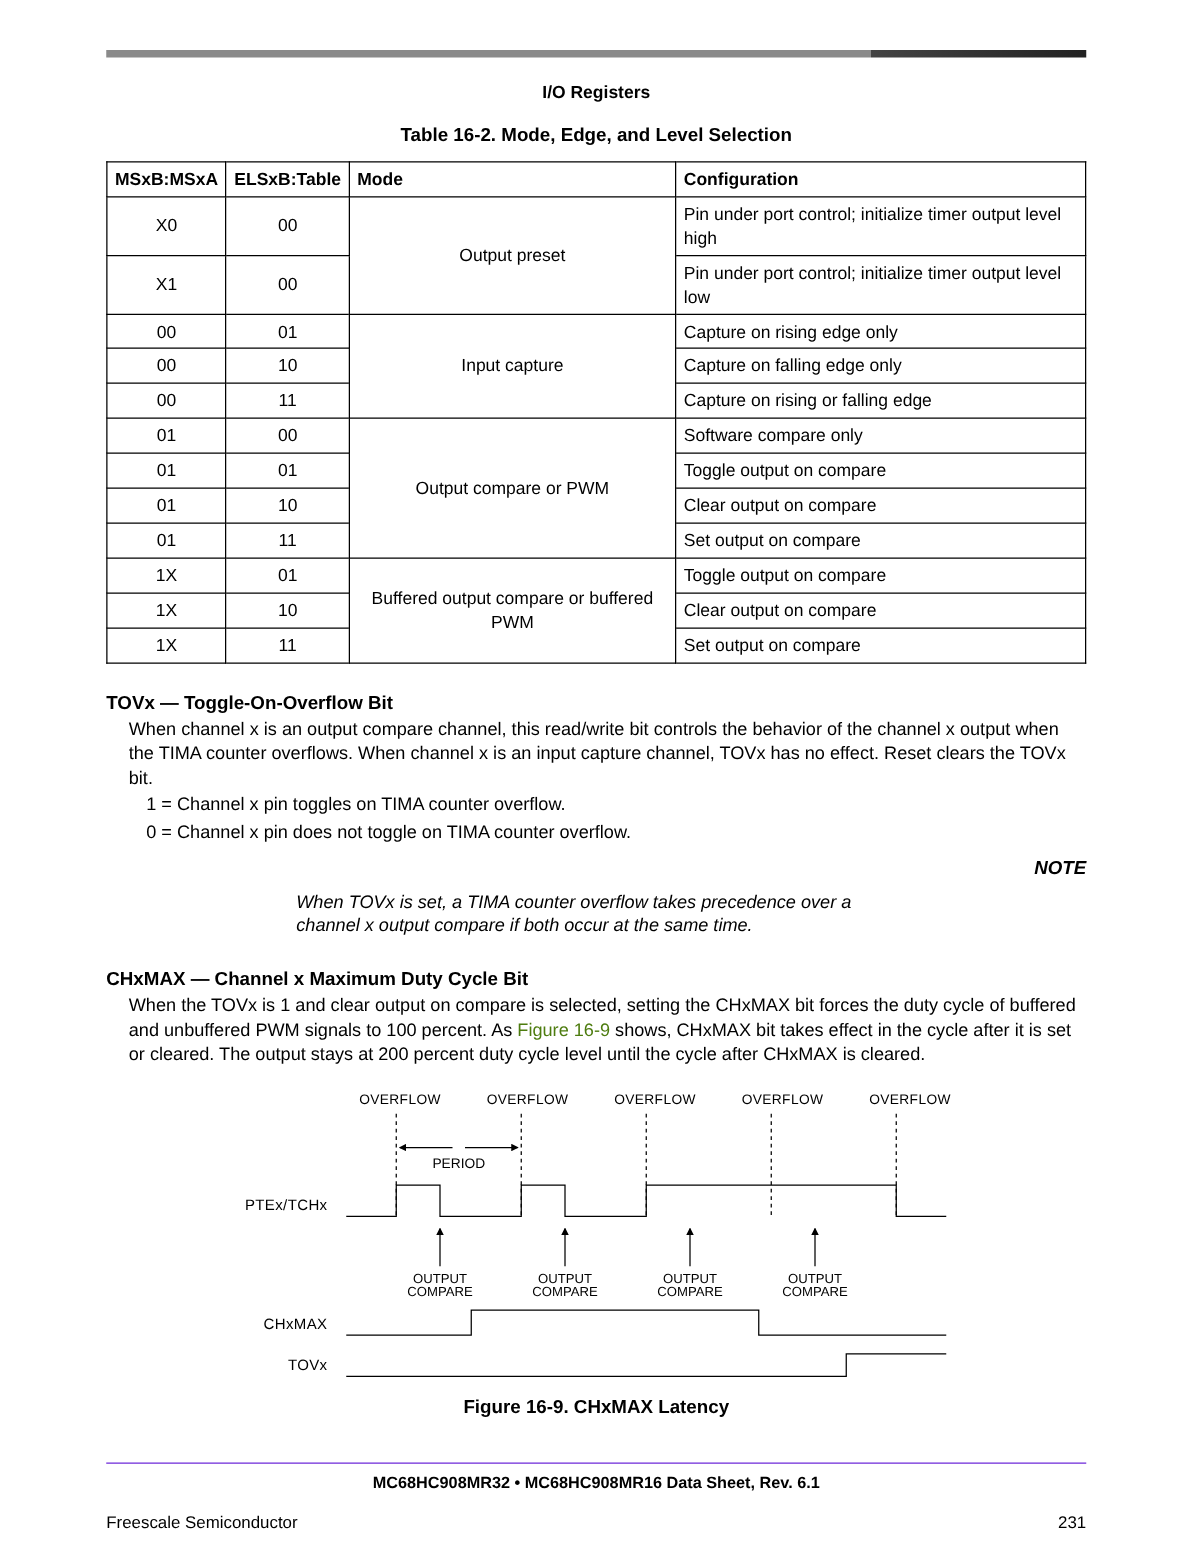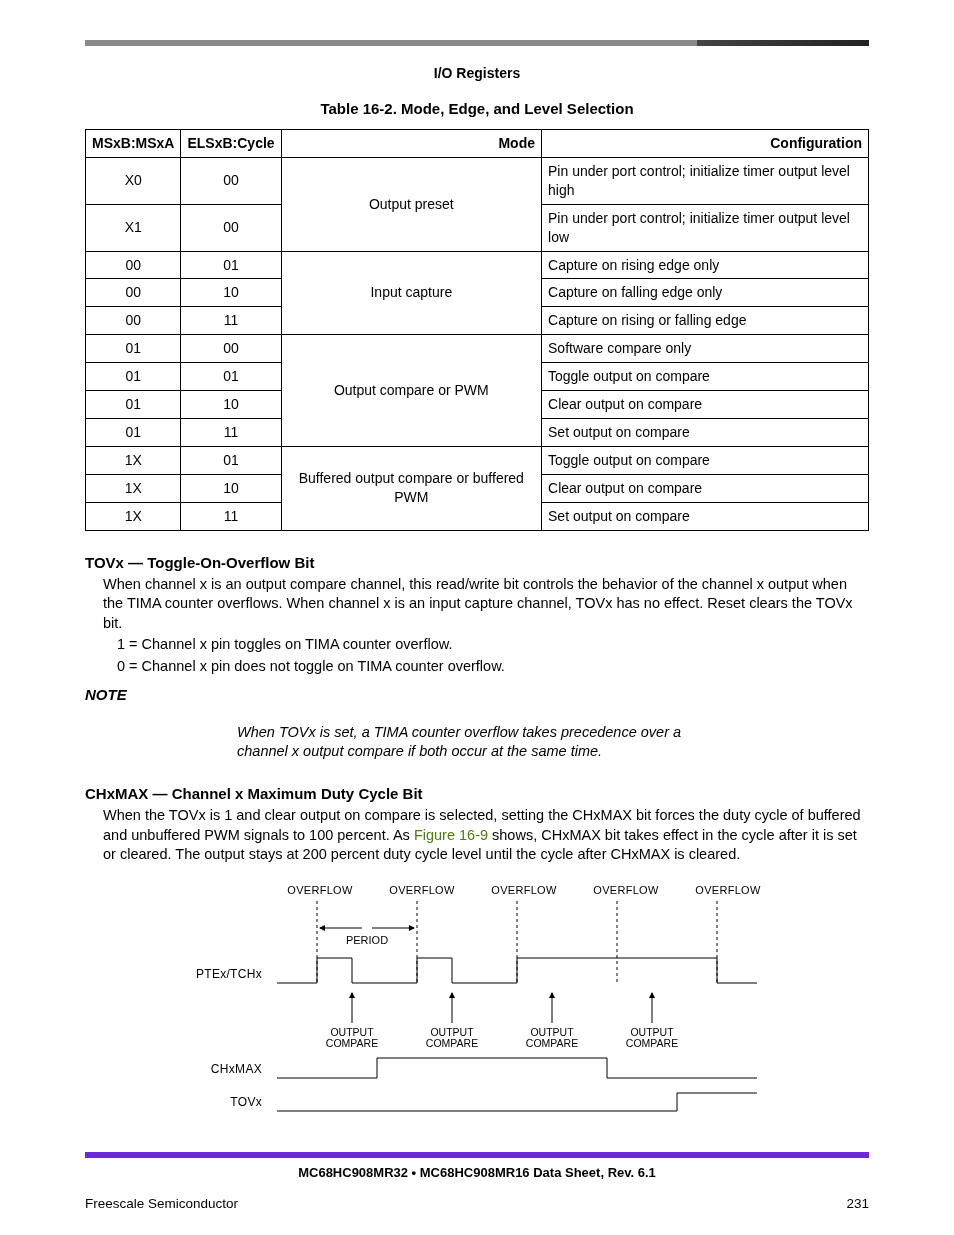--- a/index.html
+++ b/index.html
@@ -2,52 +2,52 @@
 <html><head>
 <meta charset="utf-8">
 <style>
   html,body{margin:0;padding:0;background:#fff;color:#000;font-family:Arial,Helvetica,sans-serif;font-size:14.5px;line-height:1.35}
   .page{width:954px;min-height:1235px;box-sizing:border-box;padding:40px 85px 30px 85px;position:relative}
   .topbar{height:6px;background:linear-gradient(to right,#8a8a8a 0%,#8a8a8a 78%,#444 78%,#222 100%);margin-bottom:18px}
   .sect-hdr{text-align:center;font-weight:bold;font-size:14px;margin-bottom:16px}
   .tbl-title{text-align:center;font-weight:bold;font-size:15px;margin-bottom:10px}
   table.data{width:100%;border-collapse:collapse;font-size:14px}
   table.data th,table.data td{border:1px solid #000;padding:4px 6px;vertical-align:middle}
-  table.data th{text-align:right;font-weight:bold}
+  table.data th{text-align:left;font-weight:bold}
   .c{text-align:center}
   .l{text-align:left}
   .blk{margin-top:22px}
   .bit-title{font-weight:bold;font-size:15px;margin-bottom:2px}
   .body-ind{margin-left:18px}
   .vals{margin-left:32px;margin-top:2px}
-  .note-hdr{text-align:left;font-weight:bold;font-style:italic;font-size:15px;margin-top:8px}
-  .note-body{font-style:italic;text-align:left;width:480px;margin:18px auto 0 auto}
+  .note-hdr{text-align:right;font-weight:bold;font-style:italic;font-size:15px;margin-top:8px}
+  .note-body{font-style:italic;text-align:left;width:480px;margin:8px auto 0 auto}
   a.xref{color:#4d7c0f;text-decoration:none}
   .fig-wrap{margin:18px auto 0 auto;width:600px}
   .ovf-row{display:flex;justify-content:space-between;font-size:11px;letter-spacing:0.3px;padding:0 2px}
   .ovf-row span{flex:1;text-align:center}
   svg{display:block}
   .sig-label{font-size:12px;letter-spacing:0.3px}
   .fig-title{text-align:center;font-weight:bold;font-size:15px;margin-top:8px}
-  .footline{border-top:6px solid #6d28d9;margin-top:34px;padding-top:6px;text-align:center;font-weight:bold;font-size:13px}
+  .footline{border-top:1px solid #6d28d9;margin-top:34px;padding-top:6px;text-align:center;font-weight:bold;font-size:13px}
   .botrow{display:flex;justify-content:space-between;font-size:13.5px;margin-top:14px}
 </style>
 </head>
 <body>
 
 <div class="page">
   <div class="topbar"></div>
   <div class="sect-hdr">I/O Registers</div>
 
   <div class="tbl-title">Table 16-2. Mode, Edge, and Level Selection</div>
   <table class="data">
     <thead>
       <tr>
         <th>MSxB:MSxA</th>
-        <th>ELSxB:Cycle</th>
+        <th>ELSxB:Table</th>
         <th>Mode</th>
         <th>Configuration</th>
       </tr>
     </thead>
     <tbody>
 
       <tr>
           <td class="c">X0</td>
           <td class="c">00</td>
           <td class="c" rowspan="2">Output preset</td>
@@ -180,20 +180,21 @@
         <text x="475" y="138"><tspan x="475" dy="0">OUTPUT</tspan><tspan x="475" dy="11">COMPARE</tspan></text>
       </g>
 
       <text x="85" y="175" text-anchor="end" class="sig-label">CHxMAX</text>
       <polyline points="100,180 200,180 200,160 430,160 430,180 580,180" fill="none" stroke="#000"></polyline>
 
       <text x="85" y="208" text-anchor="end" class="sig-label">TOVx</text>
       <polyline points="100,213 500,213 500,195 580,195" fill="none" stroke="#000"></polyline>
     </svg>
 
+    <div class="fig-title">Figure 16-9. CHxMAX Latency</div>
   </div>
 
   <div class="footline">MC68HC908MR32 • MC68HC908MR16 Data Sheet, Rev. 6.1</div>
   <div class="botrow">
     <span>Freescale Semiconductor</span>
     <span>231</span>
   </div>
 </div>
 
 </body></html>

